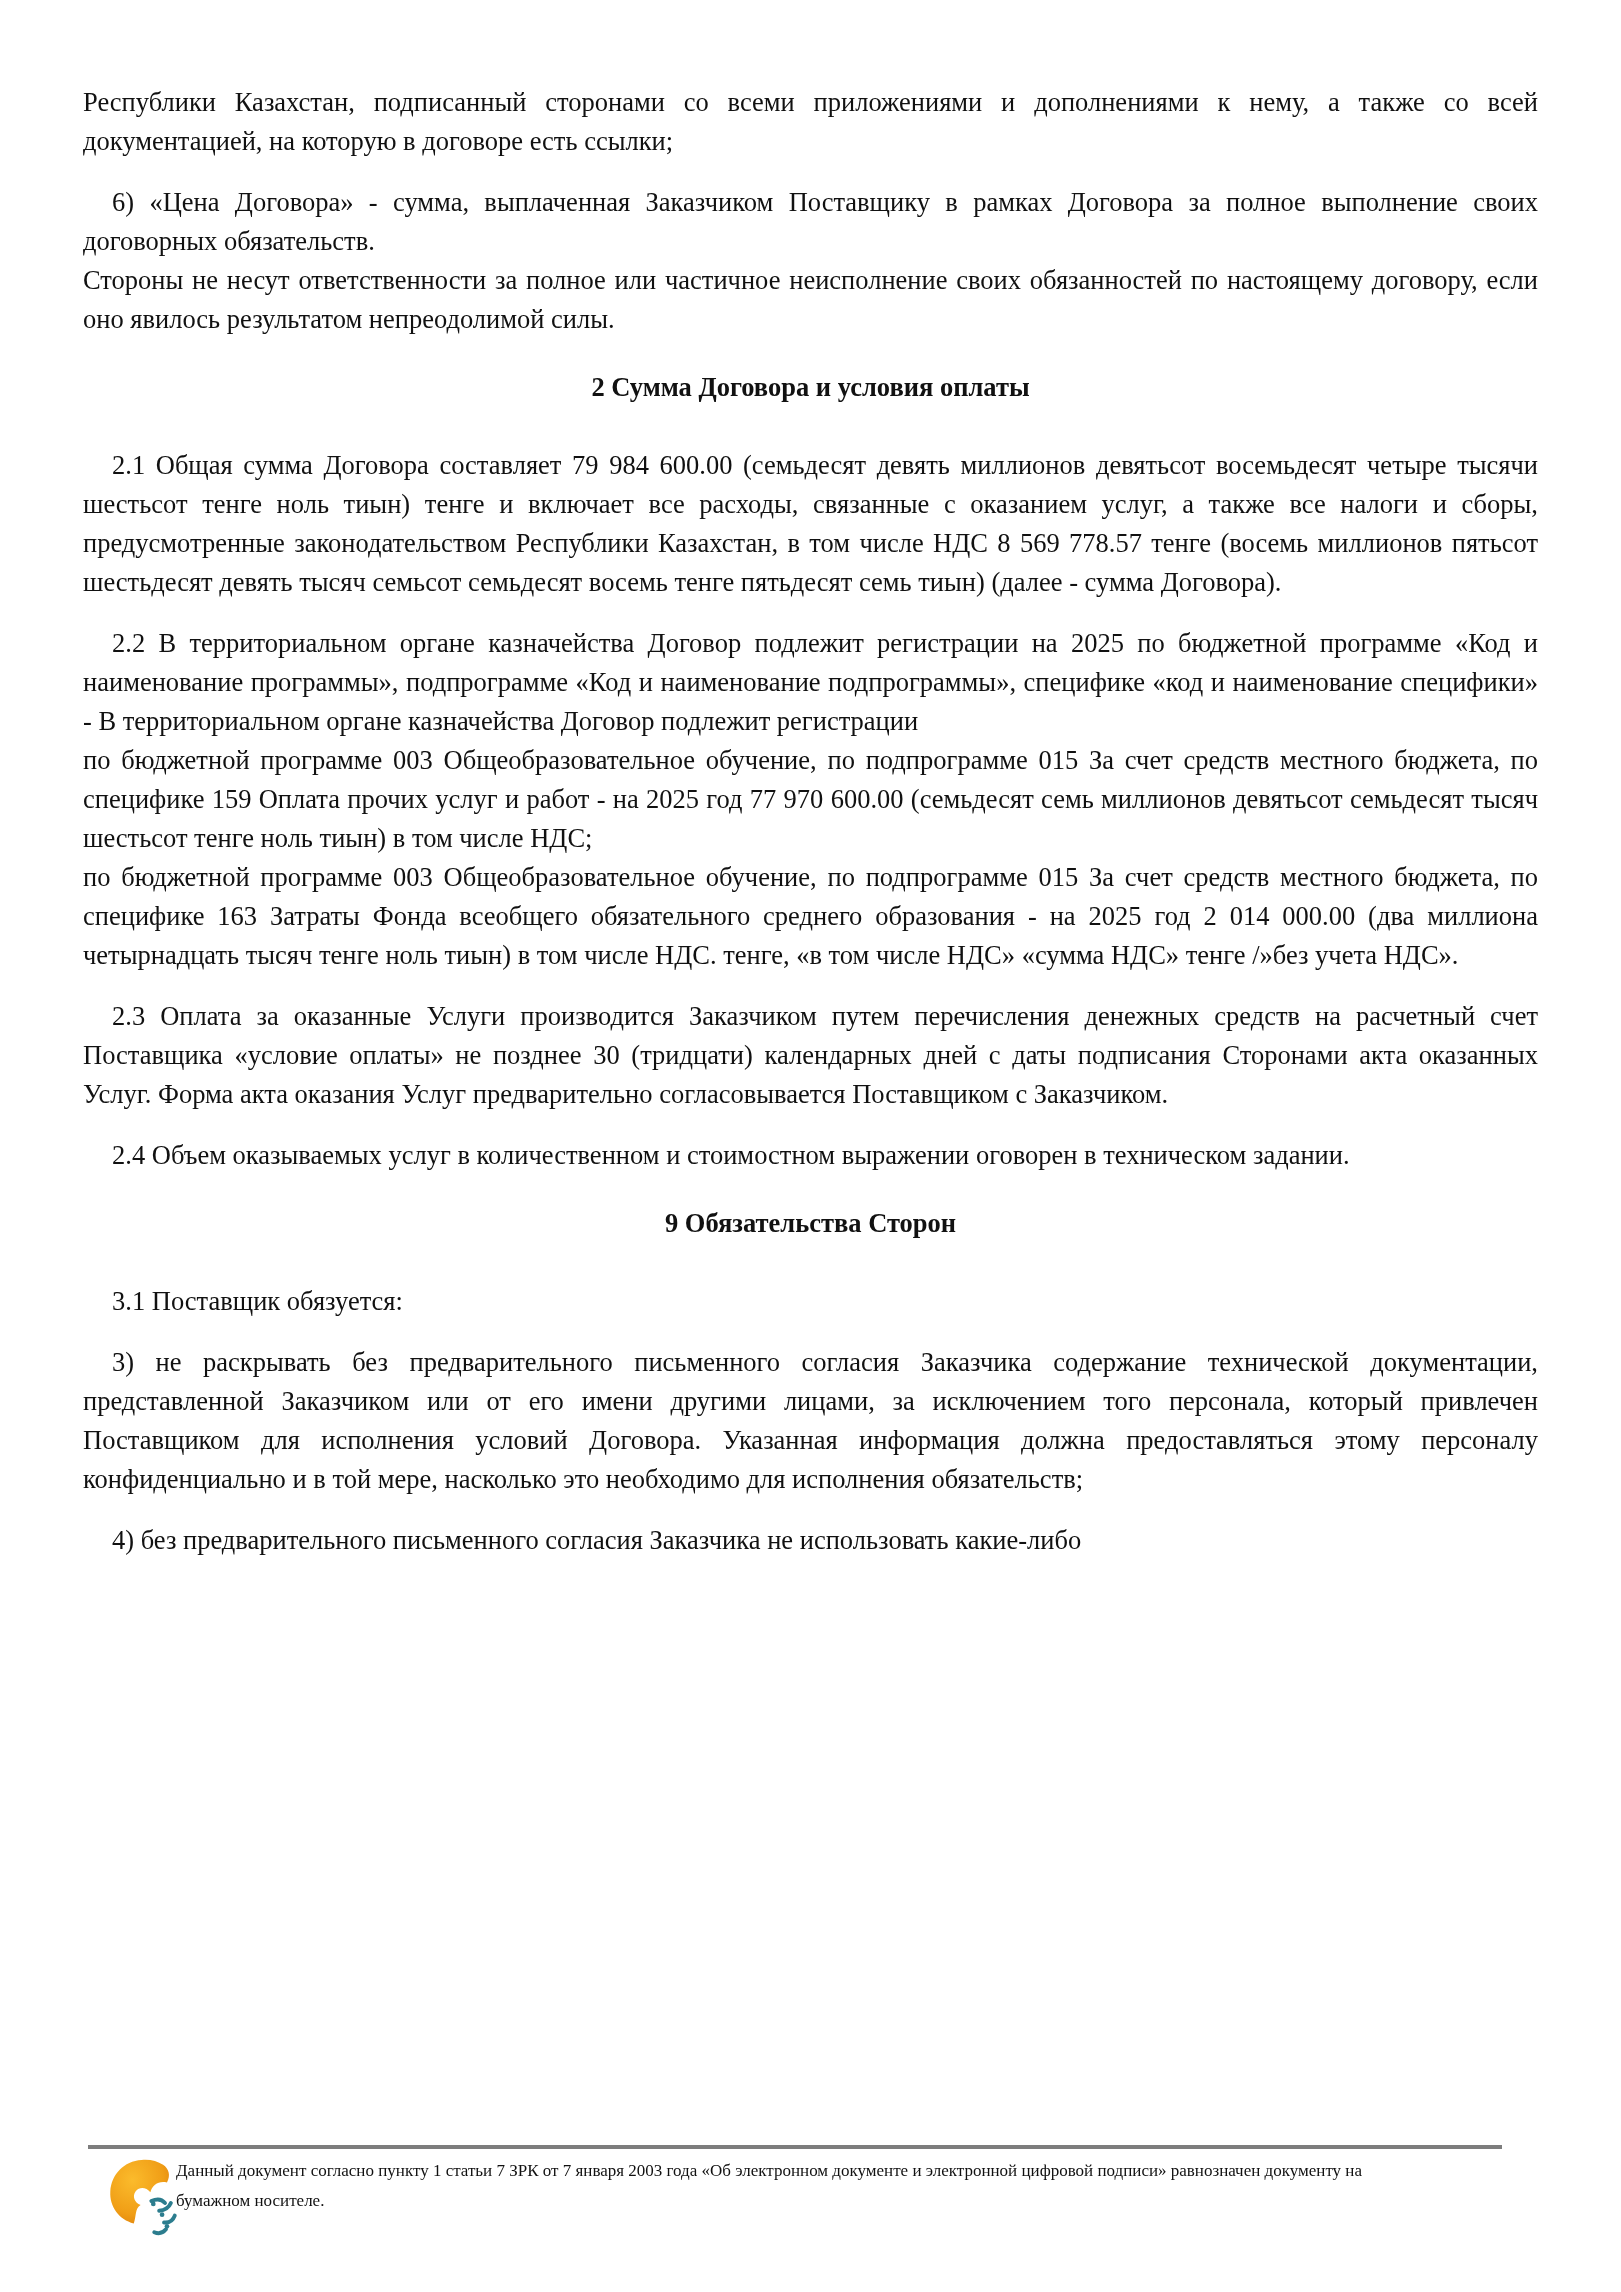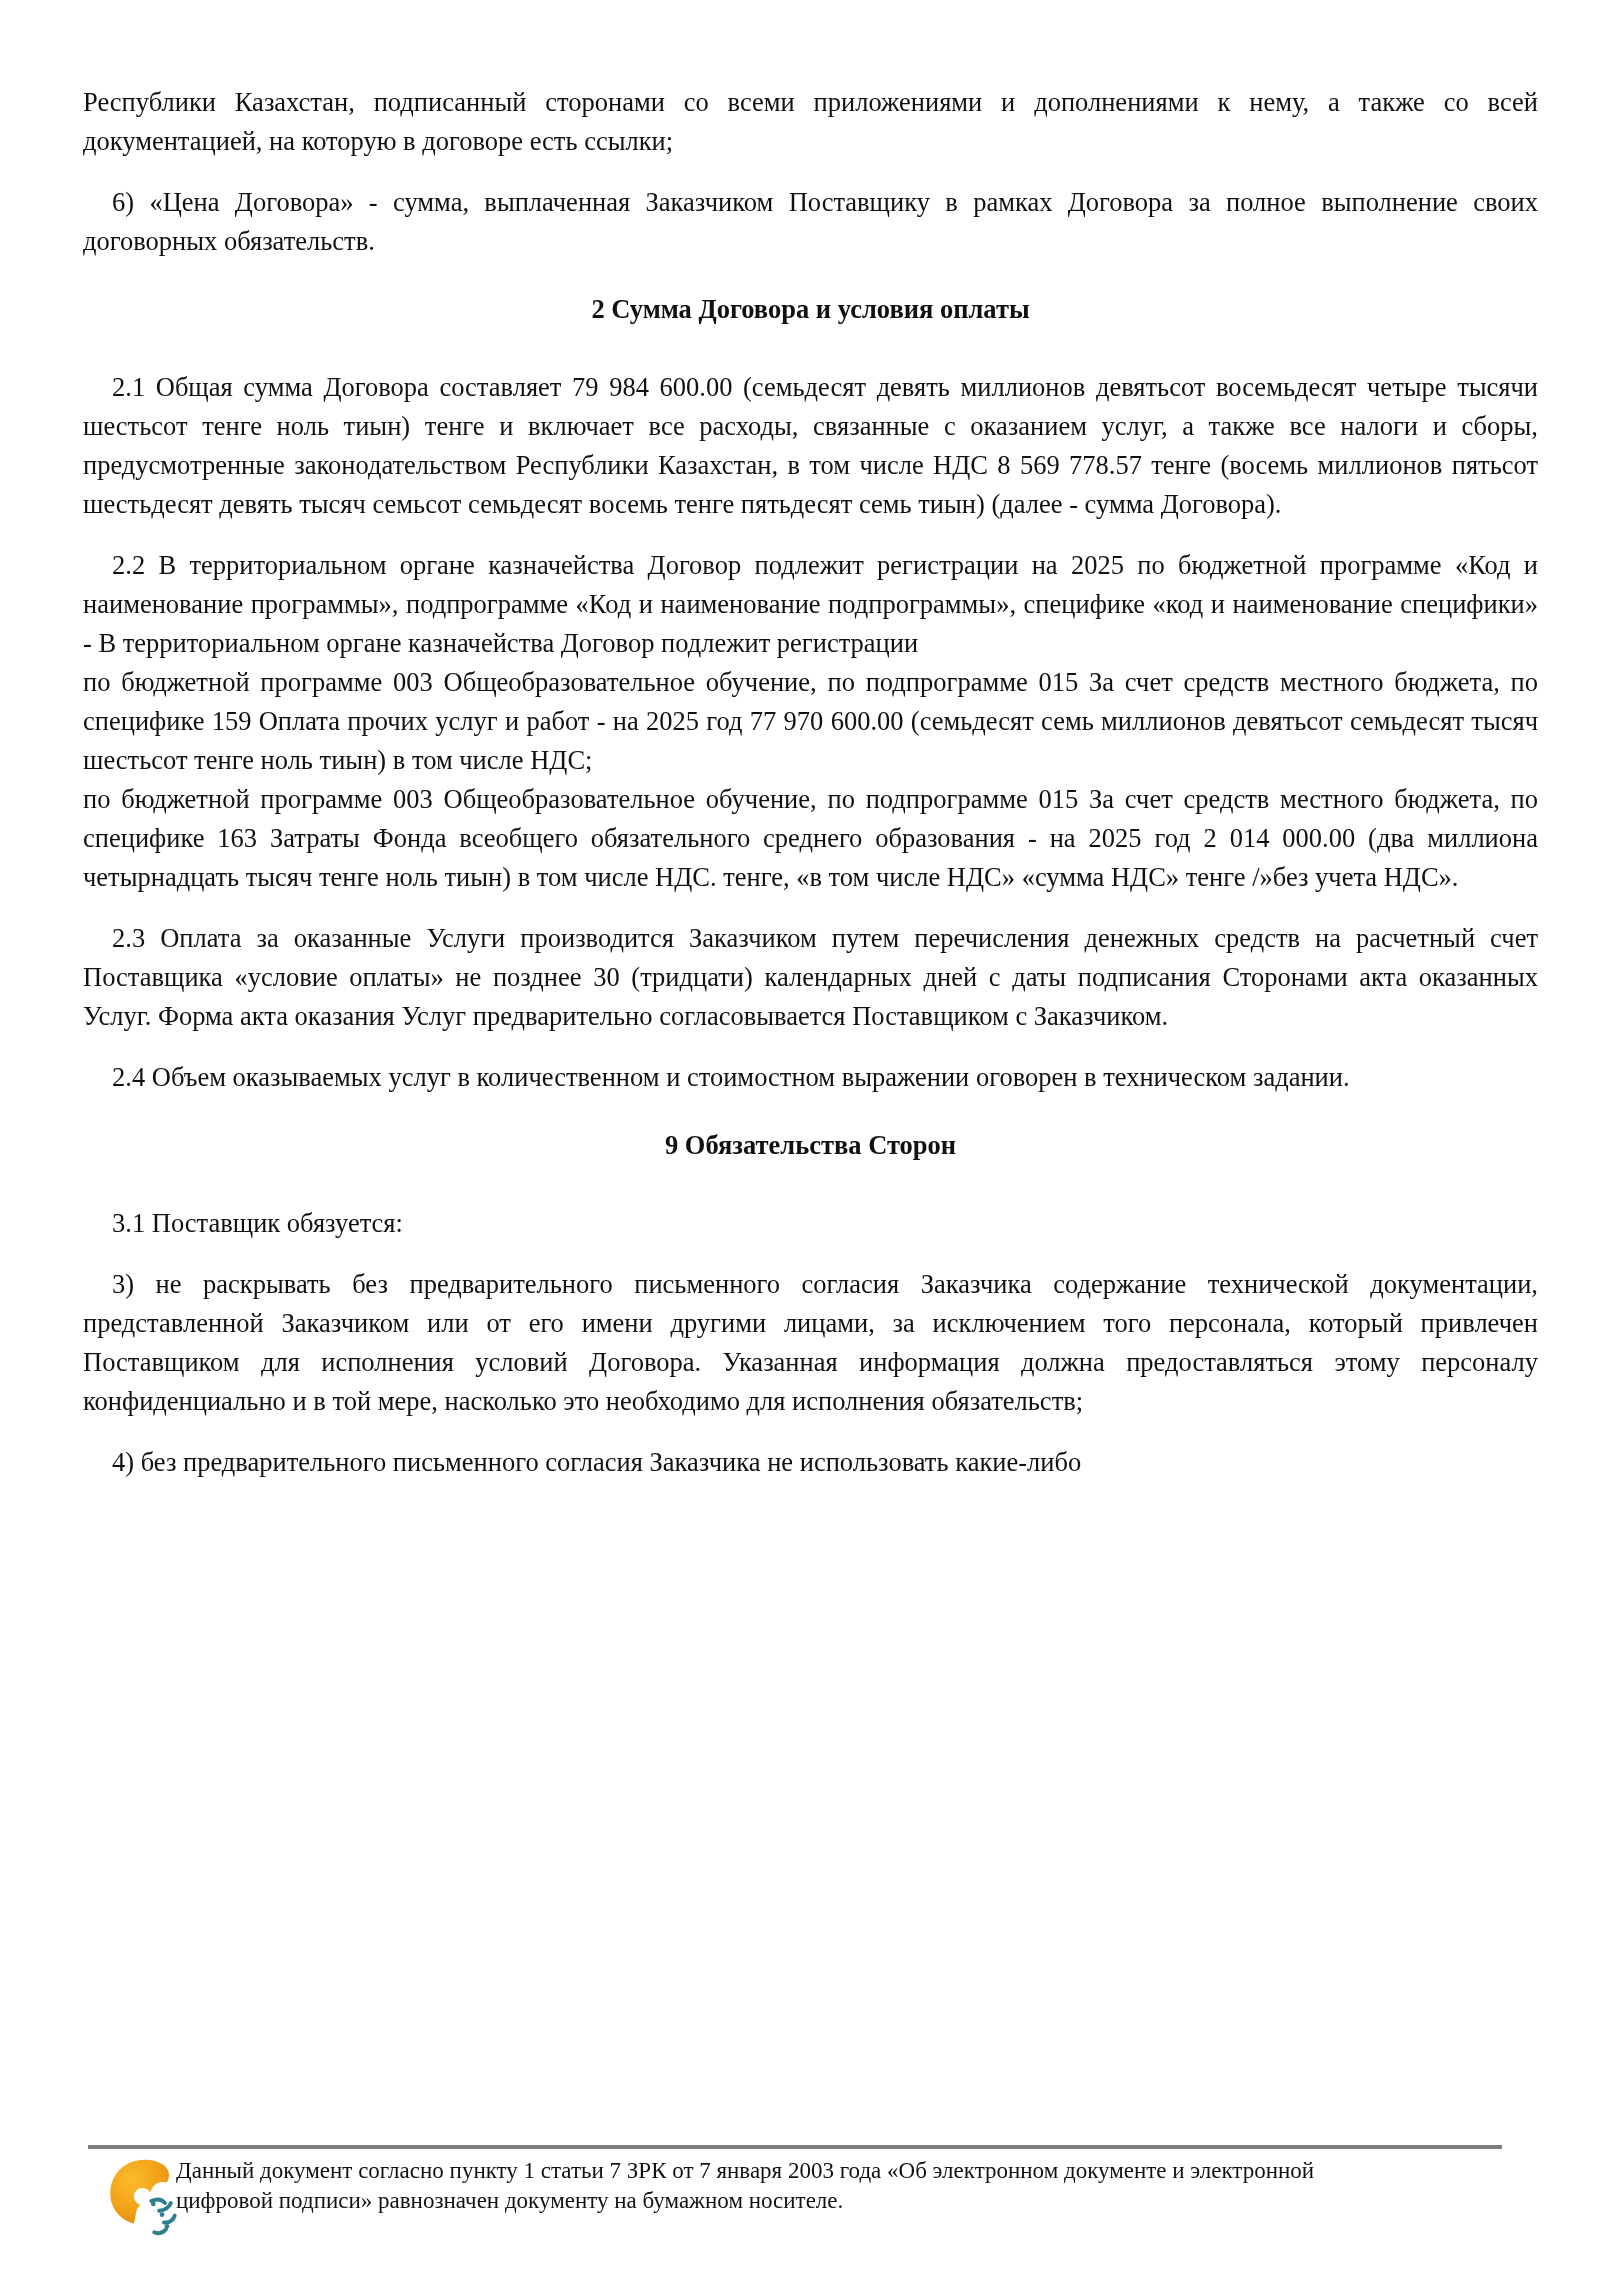--- a/index.html
+++ b/index.html
@@ -54,34 +54,35 @@
     top: 2158px;
     left: 108px;
     width: 73px;
     height: 84px;
   }
   .footer-note {
     position: absolute;
     top: 2156px;
     left: 176px;
     width: 1235px;
-    font-size: 23px;
+    font-size: 17px;
     line-height: 30px;
     text-align: left;
   }
 </style>
 </head>
 <body>
 
 <div class="page">
 
   <div class="content">
     <p class="para">Республики Казахстан, подписанный сторонами со всеми приложениями и дополнениями к нему, а также со всей документацией, на которую в договоре есть ссылки;</p>
 
     <p class="para gap indent">6) «Цена Договора» - сумма, выплаченная Заказчиком Поставщику в рамках Договора за полное выполнение своих договорных обязательств.</p>
+    <p class="para">Стороны не несут ответственности за полное или частичное неисполнение своих обязанностей по настоящему договору, если оно явилось результатом непреодолимой силы.</p>
 
     <p class="para heading">2 Сумма Договора и условия оплаты</p>
 
     <p class="para indent">2.1 Общая сумма Договора составляет 79 984 600.00 (семьдесят девять миллионов девятьсот восемьдесят четыре тысячи шестьсот тенге ноль тиын) тенге и включает все расходы, связанные с оказанием услуг, а также все налоги и сборы, предусмотренные законодательством Республики Казахстан, в том числе НДС 8 569 778.57 тенге (восемь миллионов пятьсот шестьдесят девять тысяч семьсот семьдесят восемь тенге пятьдесят семь тиын) (далее - сумма Договора).</p>
 
     <p class="para gap indent">2.2 В территориальном органе казначейства Договор подлежит регистрации на 2025 по бюджетной программе «Код и наименование программы», подпрограмме «Код и наименование подпрограммы», специфике «код и наименование специфики» - В территориальном органе казначейства Договор подлежит регистрации</p>
     <p class="para">по бюджетной программе 003 Общеобразовательное обучение, по подпрограмме 015 За счет средств местного бюджета, по специфике 159 Оплата прочих услуг и работ - на 2025 год 77 970 600.00 (семьдесят семь миллионов девятьсот семьдесят тысяч шестьсот тенге ноль тиын) в том числе НДС;</p>
     <p class="para">по бюджетной программе 003 Общеобразовательное обучение, по подпрограмме 015 За счет средств местного бюджета, по специфике 163 Затраты Фонда всеобщего обязательного среднего образования - на 2025 год 2 014 000.00 (два миллиона четырнадцать тысяч тенге ноль тиын) в том числе НДС. тенге, «в том числе НДС» «сумма НДС» тенге /»без учета НДС».</p>
 
     <p class="para gap indent">2.3 Оплата за оказанные Услуги производится Заказчиком путем перечисления денежных средств на расчетный счет Поставщика «условие оплаты» не позднее 30 (тридцати) календарных дней с даты подписания Сторонами акта оказанных Услуг. Форма акта оказания Услуг предварительно согласовывается Поставщиком с Заказчиком.</p>

